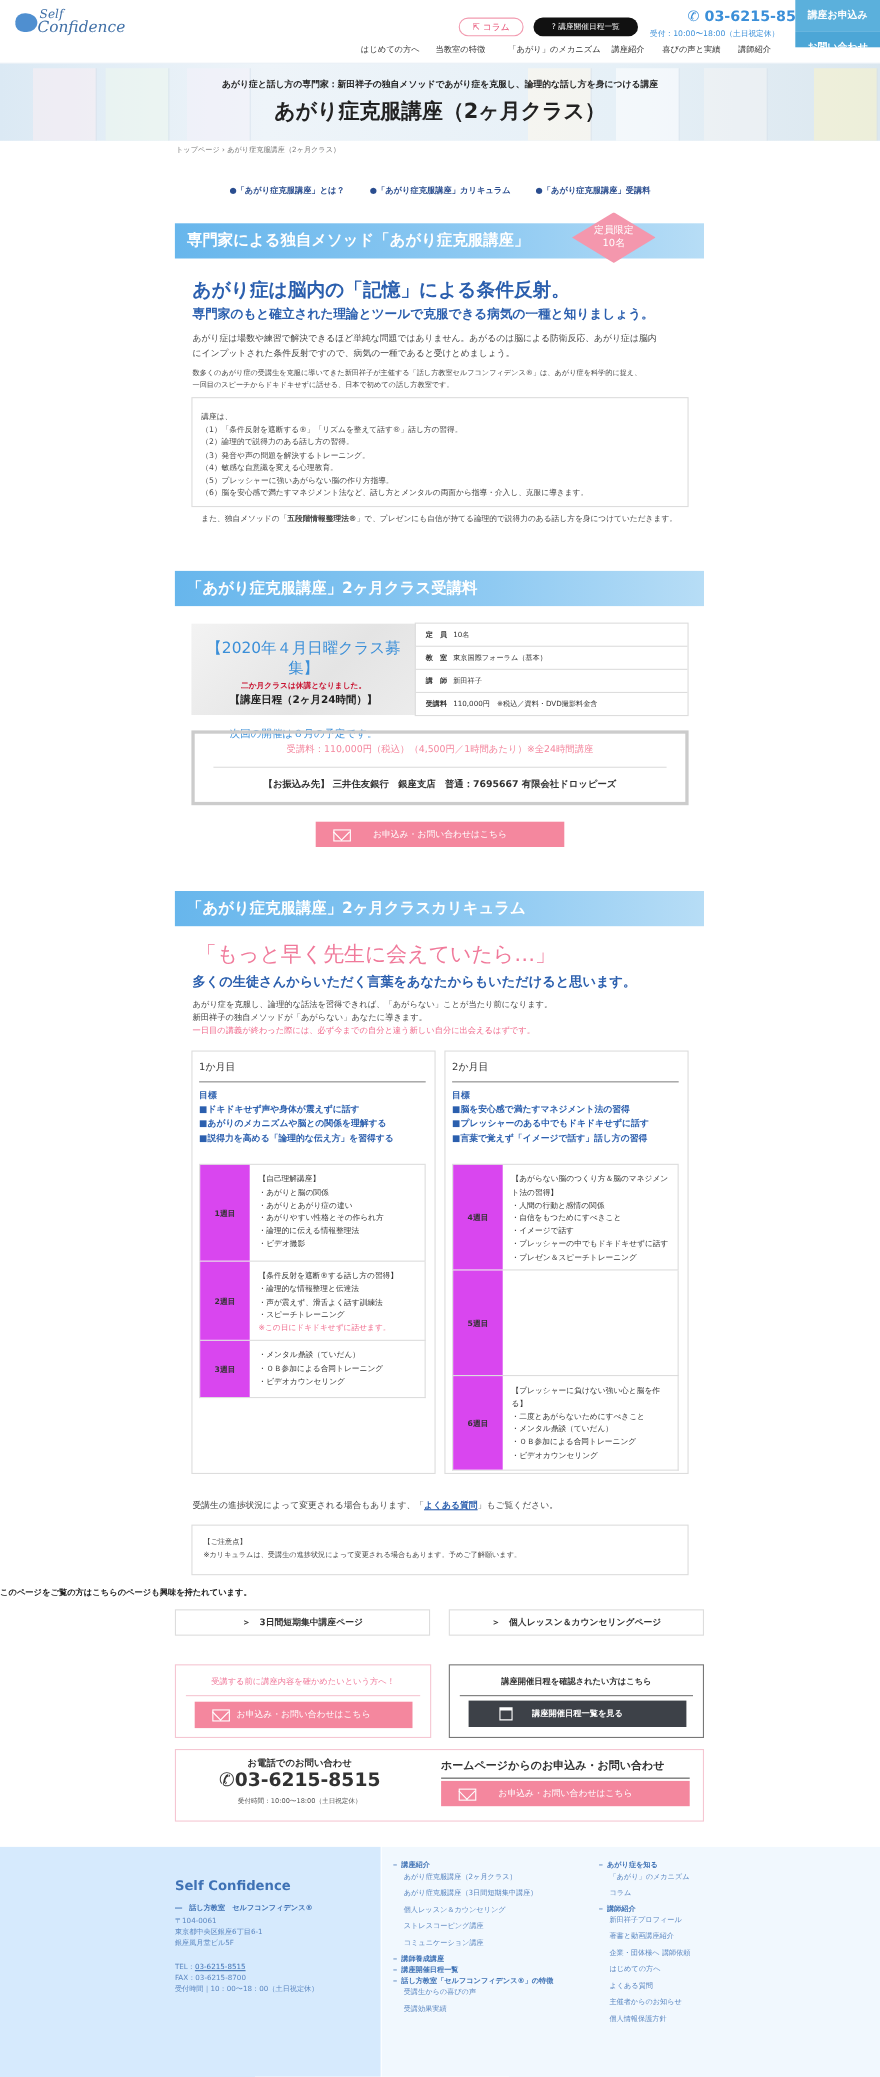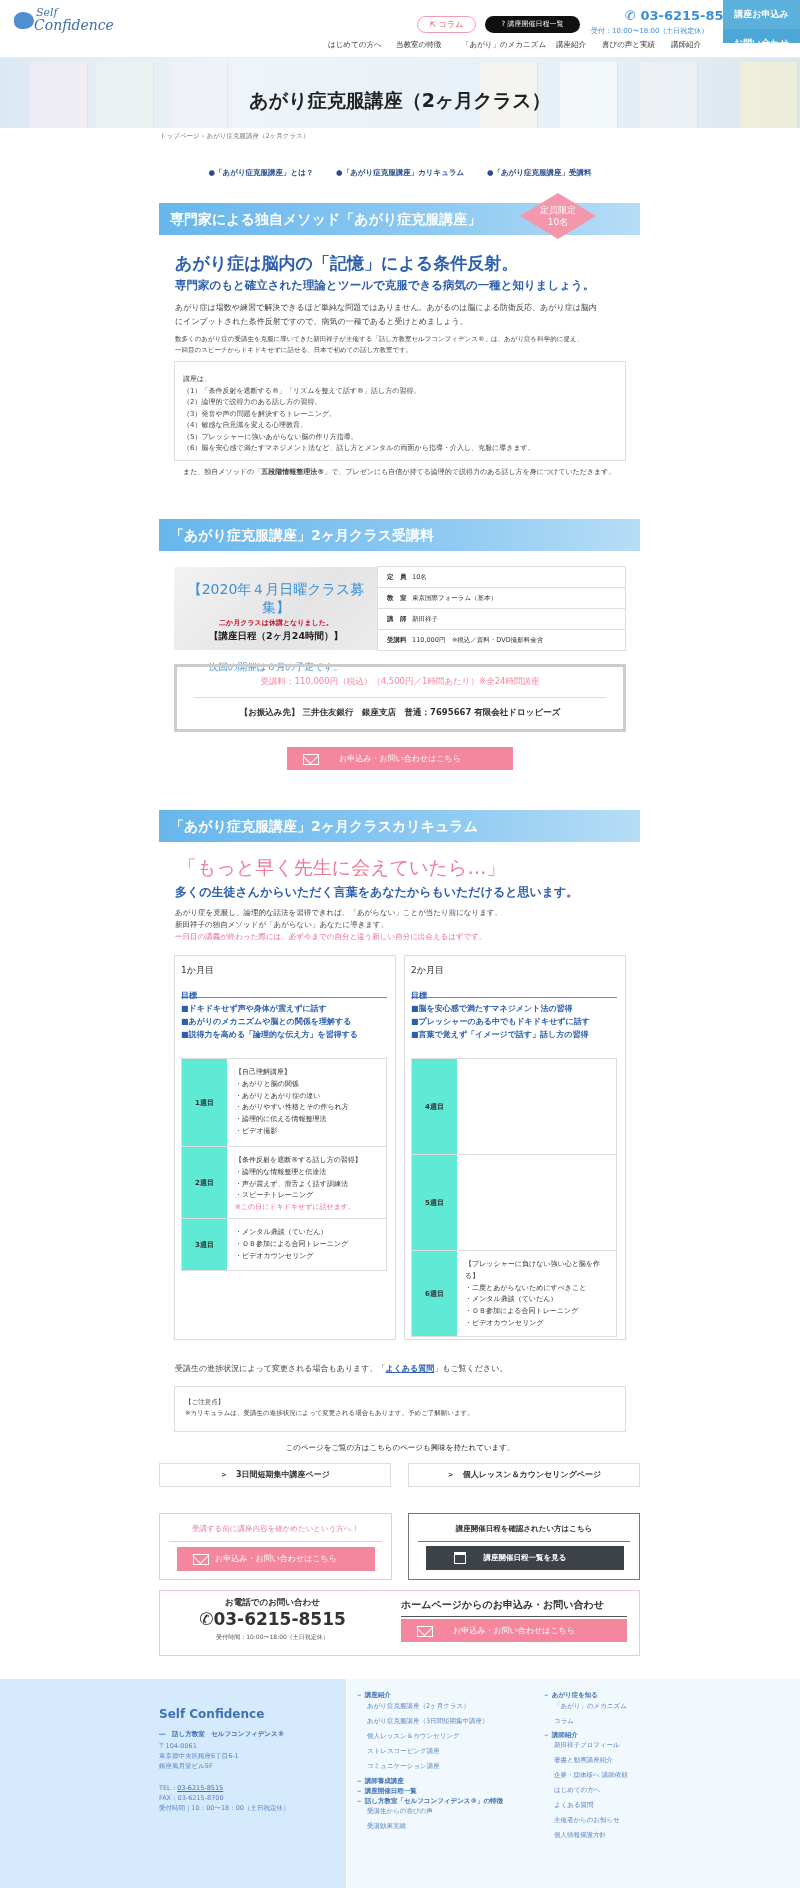--- a/index.html
+++ b/index.html
@@ -43,25 +43,25 @@
 .fee-table{position:absolute;left:377px;top:566px;width:249px;height:85px;border:1px solid #ddd}
 .fee-table .row{height:21px;border-bottom:1px solid #ddd;font-size:6.5px;line-height:21px;padding-left:9px;color:#333}
 .fee-table .row:last-child{border-bottom:none}
 .fee-table .k{display:inline-block;width:25px;font-weight:bold}
 .pay-box{position:absolute;left:174px;top:664px;width:452px;height:68px;border:3px solid #ccc}
 .pink-btn{position:absolute;background:#f4879e;color:#fff;font-size:8px;text-align:center}
 .pink-btn .env{position:absolute;left:16px;top:50%;width:16px;height:11px;margin-top:-5px;border:1px solid #fff}
 .pink-btn .env:before{content:"";position:absolute;left:1px;top:-4px;width:10px;height:10px;border-right:1px solid #fff;border-bottom:1px solid #fff;transform:rotate(45deg)}
 
 .mcol{position:absolute;top:955px;height:385px;border:1px solid #ddd;background:#fff}
-.mcol .mh{position:absolute;left:6px;top:8px;right:8px;font-size:9px;color:#333;padding-bottom:20px;border-bottom:1px solid #888}
+.mcol .mh{position:absolute;left:6px;top:8px;right:8px;font-size:9px;color:#333;padding-bottom:6px;border-bottom:1px solid #888}
 .mcol .goal{position:absolute;left:6px;top:33px;font-size:8px;line-height:13px;color:#2b5fae;font-weight:bold}
 .wk{position:absolute;left:6px;right:8px;border:1px solid #ddd;border-top:none}
 .wk.first{border-top:1px solid #ddd}
-.wk .lbl{position:absolute;left:0;top:0;bottom:0;width:45px;background:#5eead4;font-size:7px;font-weight:bold;display:flex;align-items:center;justify-content:center;color:#333}
+.wk .lbl{position:absolute;left:0;top:0;bottom:0;width:45px;background:#d946ef;font-size:7px;font-weight:bold;display:flex;align-items:center;justify-content:center;color:#333}
 .wk .body{position:absolute;left:53px;top:8px;right:4px;font-size:7px;line-height:11.8px;color:#333}
 .red{color:#f06a8c}
 .navbtn{position:absolute;top:1463px;width:232px;height:24px;border:1px solid #ddd;text-align:center;line-height:22px;font-size:8px;font-weight:bold;color:#333}
 
 #foot-l{position:absolute;left:0;top:1679px;width:346px;height:209px;background:#d6eafd}
 #foot-r{position:absolute;left:347px;top:1679px;width:453px;height:209px;background:#f1f8fe}
 .fl{position:absolute;font-size:6.5px;line-height:10px;color:#5a86c0}
 .fr{position:absolute;font-size:6.5px;color:#5a86c0}
 .fr.b{font-weight:bold;color:#3f72b5}
 </style>
@@ -91,20 +91,21 @@
 <div id="hero">
   <div class="books">
     <div class="bk" style="left:30px;background:#fbeff3"></div>
     <div class="bk" style="left:96px;background:#eef7ee"></div>
     <div class="bk" style="left:170px;background:#f4f1fa"></div>
     <div class="bk" style="left:480px;background:#fff7ec"></div>
     <div class="bk" style="left:560px;background:#fff"></div>
     <div class="bk" style="left:640px;background:#f5f5f5"></div>
     <div class="bk" style="left:740px;background:#fbf4c8"></div>
   </div>
+  <div class="sub">あがり症と話し方の専門家：新田祥子の独自メソッドであがり症を克服し、論理的な話し方を身につける講座</div>
   <div class="ttl">あがり症克服講座（2ヶ月クラス）</div>
 </div>
 
 <div class="crumb">
   <span>トップページ</span>
   <span>›</span>
   <span>あがり症克服講座（2ヶ月クラス）</span>
 </div>
 
 <div class="anchors">
@@ -218,20 +219,29 @@
 <div class="mcol" style="left:404px;width:222px">
   <div class="mh">2か月目</div>
   <div class="goal">
     <div>目標</div>
     <div>■脳を安心感で満たすマネジメント法の習得</div>
     <div>■プレッシャーのある中でもドキドキせずに話す</div>
     <div>■言葉で覚えず「イメージで話す」話し方の習得</div>
   </div>
   <div class="wk first" style="top:102px;height:97px">
     <div class="lbl">4週目</div>
+    <div class="body">
+        <div>【あがらない脳のつくり方＆脳のマネジメン</div>
+        <div>ト法の習得】</div>
+        <div>・人間の行動と感情の関係</div>
+        <div>・自信をもつためにすべきこと</div>
+        <div>・イメージで話す</div>
+        <div>・プレッシャーの中でもドキドキせずに話す</div>
+        <div>・プレゼン＆スピーチトレーニング</div>
+      </div>
   </div>
   <div class="wk" style="top:199px;height:96px">
     <div class="lbl">5週目</div>
   </div>
   <div class="wk" style="top:295px;height:86px">
     <div class="lbl">6週目</div>
     <div class="body">
         <div>【プレッシャーに負けない強い心と脳を作</div>
         <div>る】</div>
         <div>・二度とあがらないためにすべきこと</div>
@@ -244,21 +254,21 @@
 
 <div class="p" style="top:1362px;font-size:8px">
   <span>受講生の進捗状況によって変更される場合もあります、「</span><a style="color:#2b5fae;font-weight:bold;text-decoration:underline">よくある質問</a><span>」もご覧ください。</span>
 </div>
 <div class="box" style="left:174px;top:1386px;width:452px;height:46px">
   <div style="position:absolute;left:10px;top:10px;font-size:6.5px;line-height:11px;color:#444">
     <div>【ご注意点】</div>
     <div>※カリキュラムは、受講生の進捗状況によって変更される場合もあります。予めご了解願います。</div>
   </div>
 </div>
-<div style="position:absolute;left:0;width:800px;top:1443px;text-align:center;font-size:7.5px;font-weight:normal;color:#222">このページをご覧の方はこちらのページも興味を持たれています。</div>
+<div style="position:absolute;left:0;width:800px;top:1443px;text-align:left;font-size:7.5px;font-weight:bold;color:#222">このページをご覧の方はこちらのページも興味を持たれています。</div>
 <div class="navbtn" style="left:159px">＞　3日間短期集中講座ページ</div>
 <div class="navbtn" style="left:408px">＞　個人レッスン＆カウンセリングページ</div>
 
 <div style="position:absolute;left:159px;top:1513px;width:233px;height:67px;border:1px solid #f5c6d2">
   <div style="position:absolute;left:0;right:0;top:10px;text-align:center;font-size:7.5px;color:#f0799a">受講する前に講座内容を確かめたいという方へ！</div>
   <div style="position:absolute;left:9px;right:9px;top:27px;border-top:1px solid #f5c6d2"></div>
   <div class="pink-btn" style="left:17px;top:33px;width:198px;height:24px;line-height:24px">
     <span class="env"></span>
     <span>お申込み・お問い合わせはこちら</span>
   </div>

